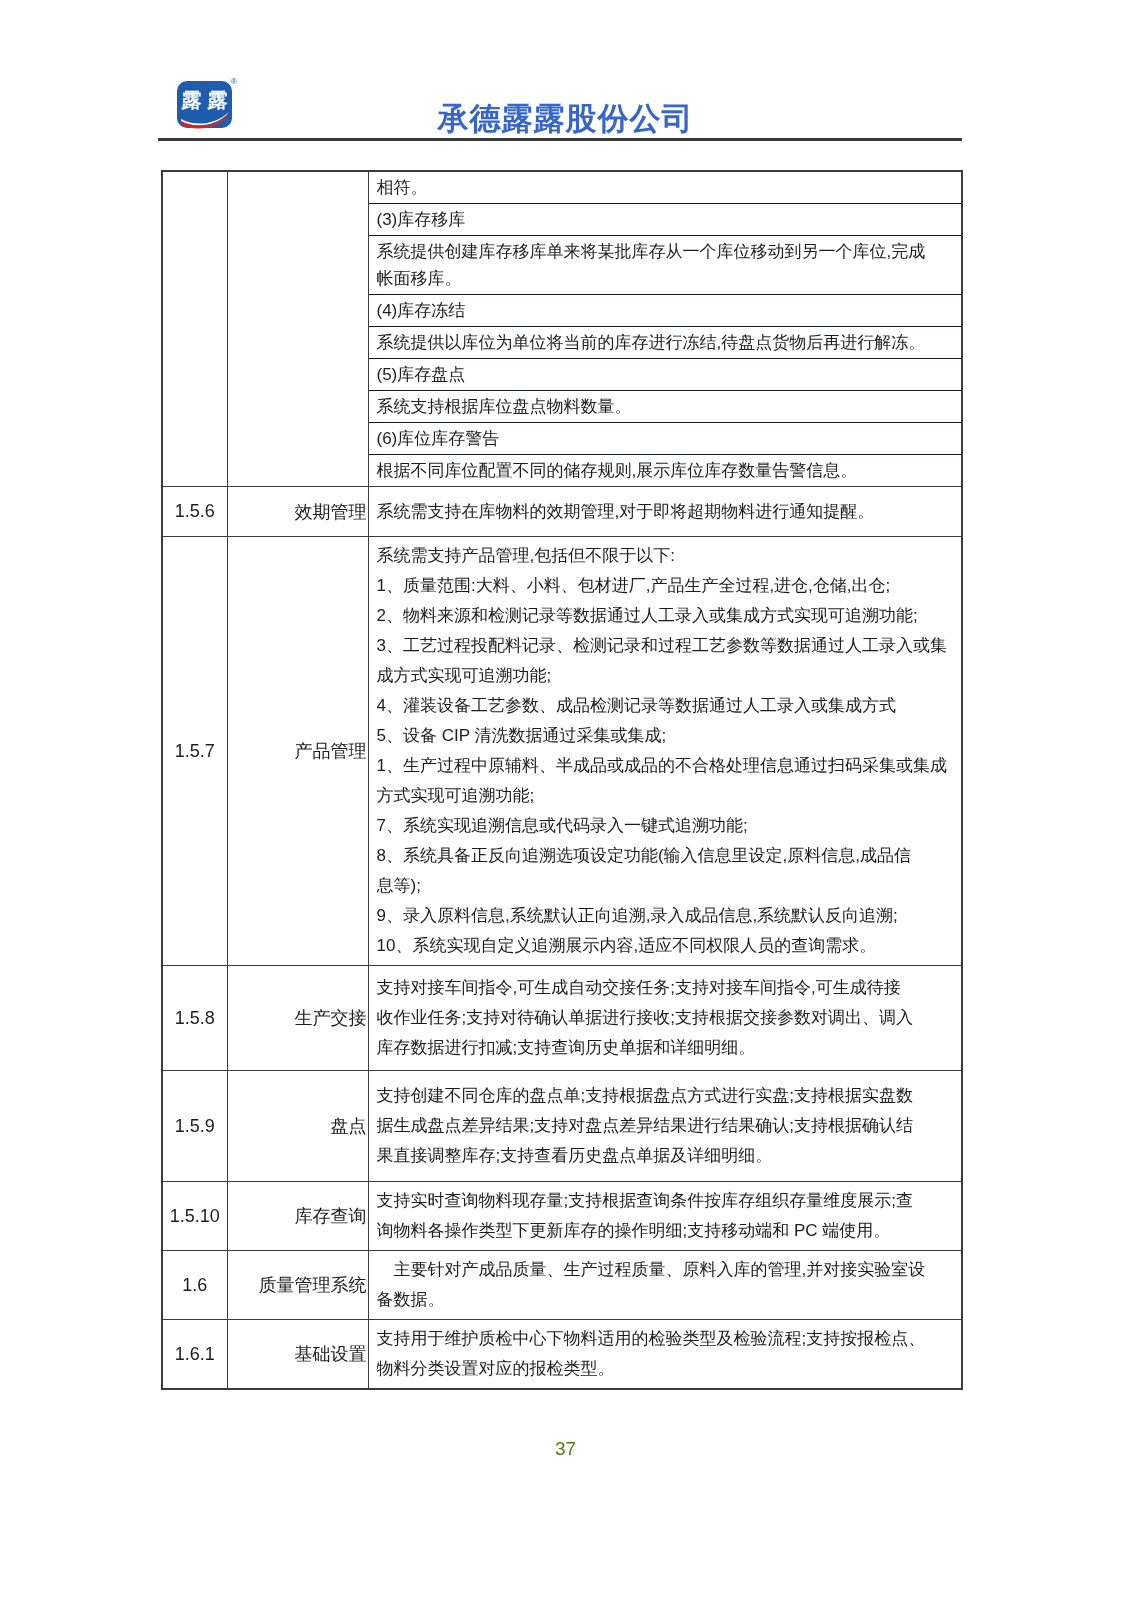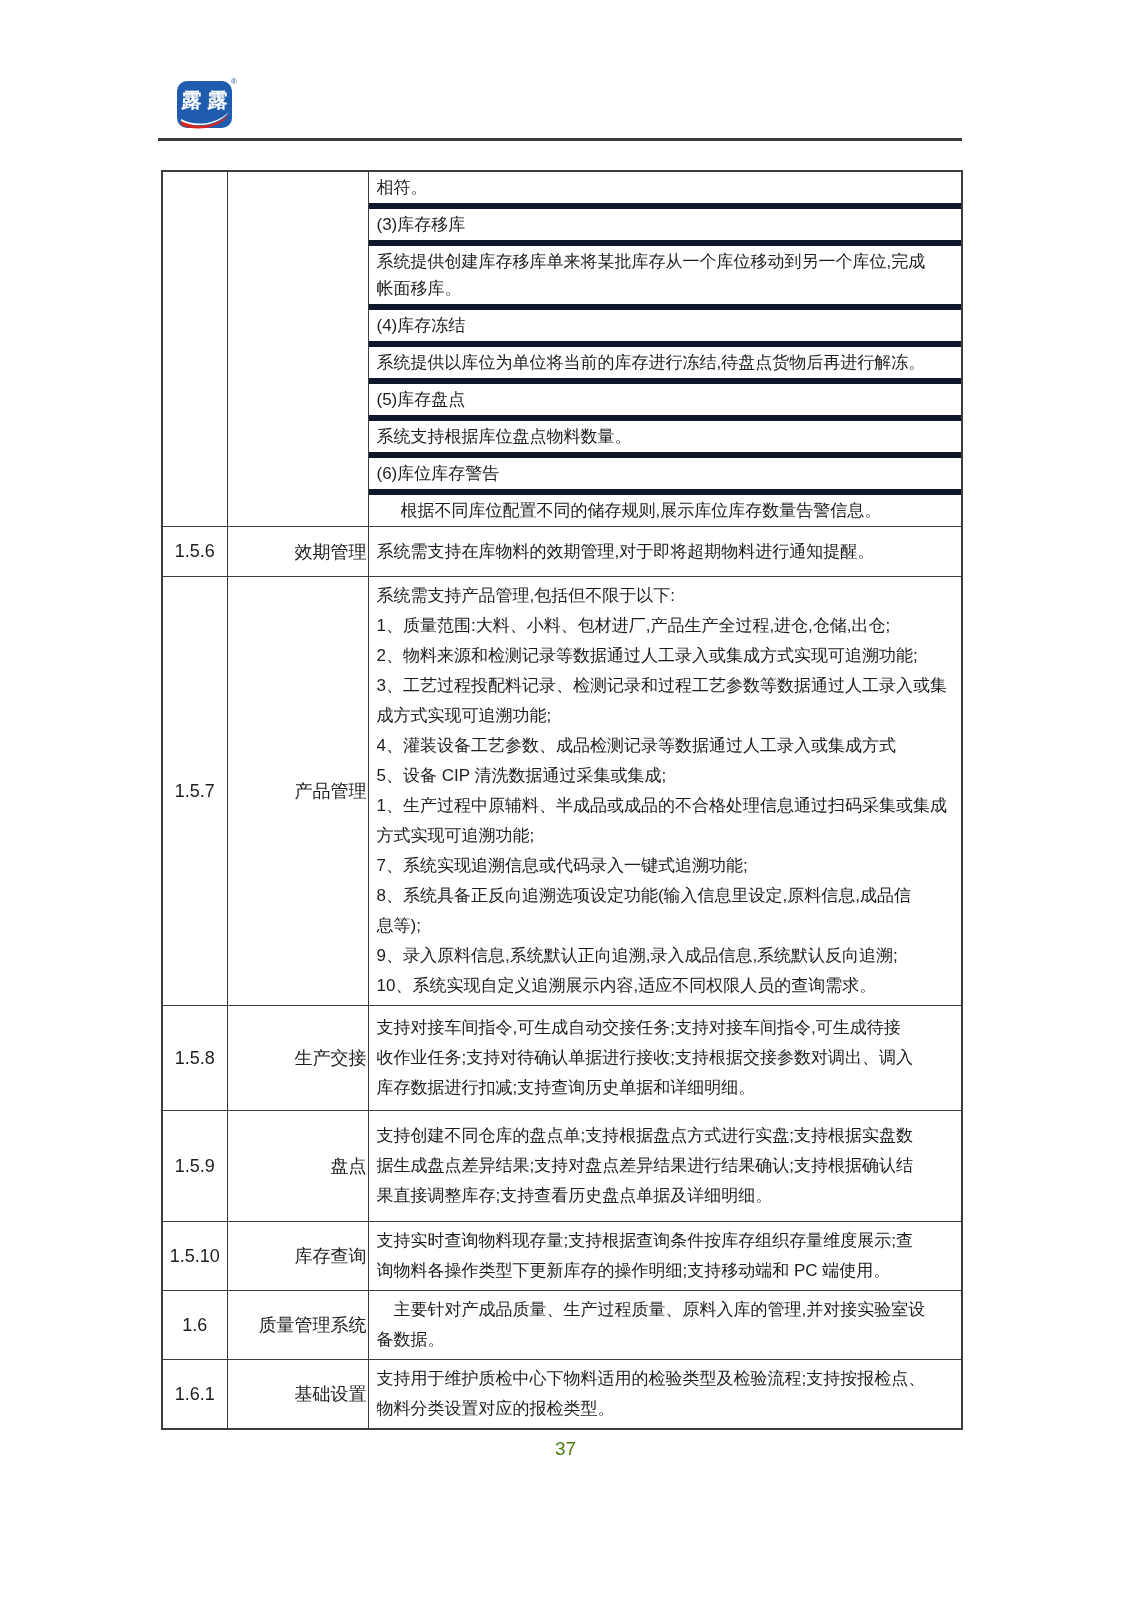--- a/index.html
+++ b/index.html
@@ -24,22 +24,22 @@
   }
   table.req td{
     border:1px solid #3c3c3c;vertical-align:middle;
     font-size:18px;color:#1d1d1d;overflow:hidden;
   }
   td.c-id{text-align:center;}
   td.c-name{text-align:right;}
   td.c-desc{padding:4px 8px;}
   td.p0{padding:0;vertical-align:top;}
   .ln{line-height:30px;font-size:17px;white-space:nowrap;overflow:hidden;}
-  .seg{border-bottom:6px solid #0f172a;padding:2px 8px;}
-  .seg:last-child{border-bottom:none;margin-left:24px;}
+  .seg{border-bottom:1px solid #0f172a;padding:2px 8px;}
+  .seg:last-child{border-bottom:none;}
   .seg .ln{line-height:27px;}
   
   .pageno{
     position:absolute;left:0;top:1438px;width:1131px;text-align:center;
     font-size:19px;color:#4d7c0f;
   }
 </style>
 </head>
 <body>
 
@@ -47,20 +47,21 @@
   <div class="logo">
     <svg width="64" height="60" viewBox="0 0 64 60">
       <rect x="1" y="7" width="55" height="47" rx="10" ry="10" fill="#1f5cae"></rect>
       <text x="15.5" y="33" text-anchor="middle" font-size="20" font-weight="bold" fill="#ffffff">露</text>
       <text x="41.5" y="33" text-anchor="middle" font-size="20" font-weight="bold" fill="#ffffff">露</text>
       <path d="M5 45 C 18 52 38 52 53 38 C 42 52 20 54 5 48 Z" fill="#ffffff"></path>
       <path d="M5 47 C 20 55 40 53 53 40 C 44 55 20 58 5 51 Z" fill="#d9251d"></path>
       <text x="58" y="10" text-anchor="middle" font-size="8" fill="#1f5cae">®</text>
     </svg>
   </div>
+  <div class="company" style="color: rgb(53, 101, 205);">承德露露股份公司</div>
   <div class="rule" style="background: rgb(58, 58, 58);"></div>
 </div>
 
 <table class="req">
   <colgroup>
       <col style="width:65px">
       <col style="width:141px">
       <col style="width:594px">
     </colgroup>
   <tbody>

